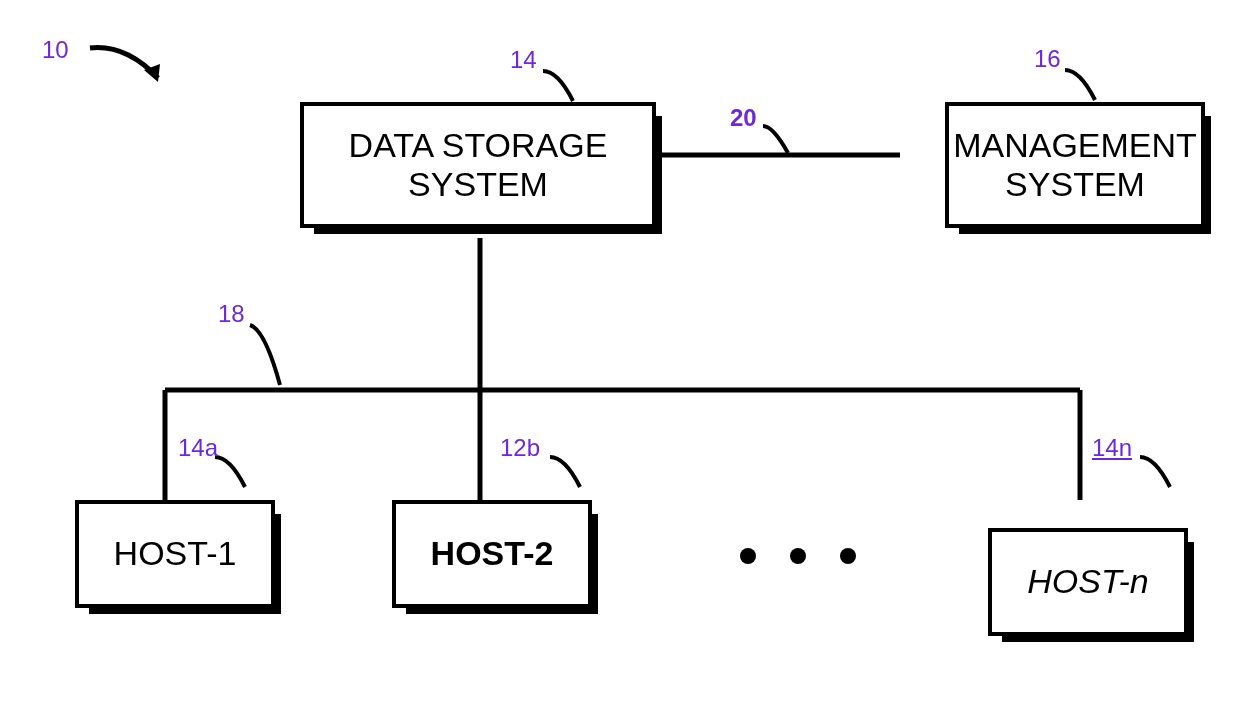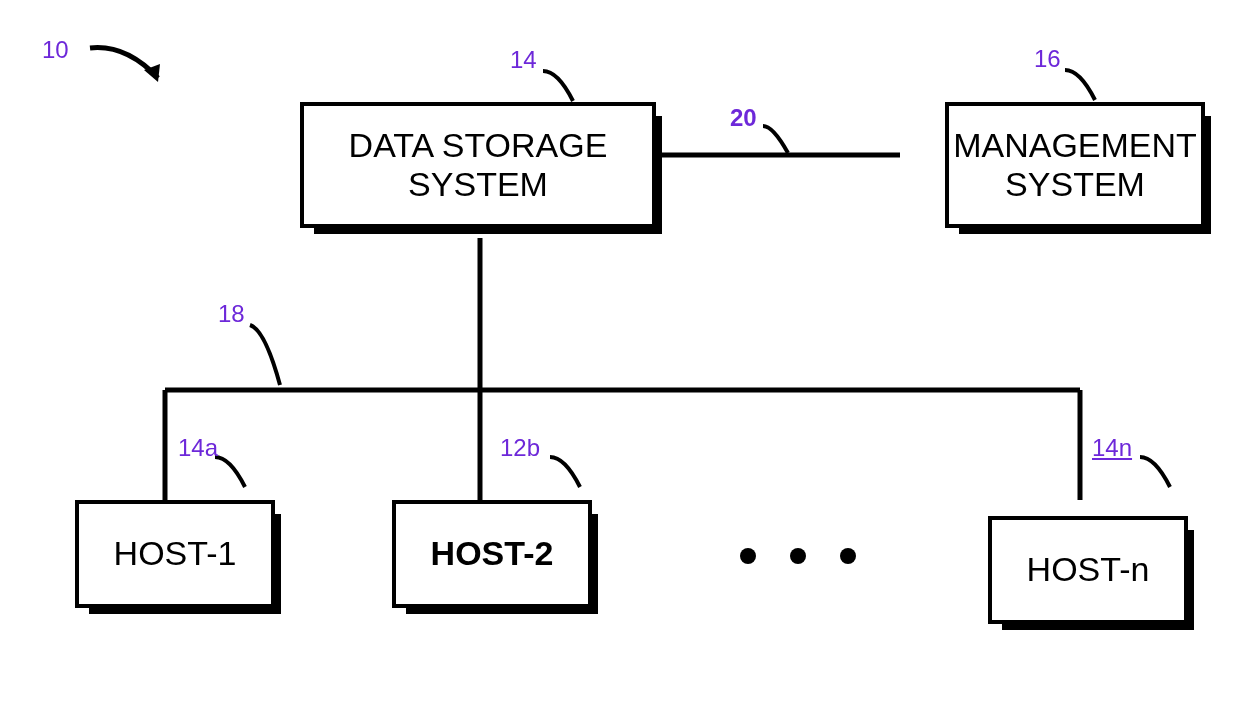--- a/index.html
+++ b/index.html
@@ -149,17 +149,17 @@
 <div class="box" style="left:300px; top:102px; width:356px; height:126px; white-space:pre;">DATA STORAGE
 SYSTEM</div>
 
 <div class="box" style="left:900px; top:102px; width:260px; height:126px; white-space:pre;margin-left:45px;">MANAGEMENT
 SYSTEM</div>
 
 <div class="box" style="left:75px; top:500px; width:200px; height:108px;">HOST-1</div>
 
 <div class="box" style="left:392px; top:500px; width:200px; height:108px;font-weight:bold;">HOST-2</div>
 
-<div class="box" style="left:988px; top:516px; width:200px; height:108px;">HOST-n</div>
+<div class="box" style="left:988px; top:528px; width:200px; height:108px;font-style:italic;">HOST-n</div>
 
 <div class="dot" style="left:740px; top:548px;"></div>
 <div class="dot" style="left:790px; top:548px;"></div>
 <div class="dot" style="left:840px; top:548px;"></div>
 
 </body></html>

